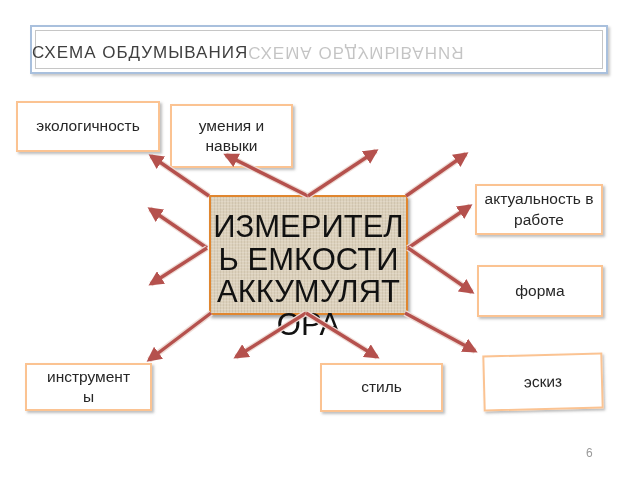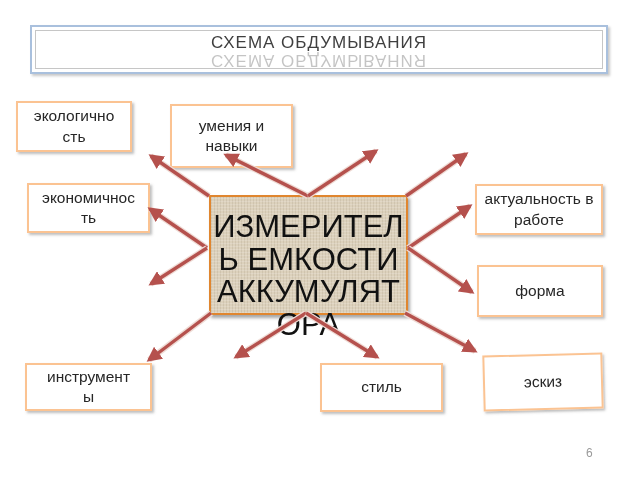--- a/index.html
+++ b/index.html
@@ -3,21 +3,21 @@
 <meta charset="utf-8">
 <style>
   html,body{margin:0;padding:0;background:#ffffff;}
   #slide{position:relative;width:640px;height:480px;background:#ffffff;overflow:hidden;
          font-family:"Liberation Sans", sans-serif;}
 
   
   #title-box{position:absolute;left:30px;top:25px;width:578px;height:49px;
     background:#ffffff;border:2px solid #A9C0DD;box-sizing:border-box;
     box-shadow: inset 0 0 0 3px #ffffff, inset 0 0 0 4px #C6C6C6, 1.5px 2px 2.5px rgba(0,0,0,.22);
-    display:flex;flex-direction:column;align-items:center;justify-content:flex-start;
+    display:flex;flex-direction:row;align-items:center;justify-content:flex-start;
     padding-top:6px;}
   .title-text{font-size:17px;letter-spacing:1px;color:#3f3f3f;font-weight:400;line-height:19px;}
   .title-reflect{transform:scaleY(-1);opacity:.3;filter:blur(.4px);line-height:17px;}
 
   
   .node{position:absolute;background:#ffffff;border:2px solid #FBC392;box-sizing:border-box;
     box-shadow:1.5px 2px 2.5px rgba(110,110,110,.45);
     display:flex;align-items:center;justify-content:center;text-align:center;
     font-size:15.5px;line-height:1.32;color:#262626;}
   .node span{display:block;width:100%;overflow-wrap:break-word;word-break:break-word;}
@@ -46,30 +46,27 @@
 </head>
 <body>
 
 <div id="slide">
 
   <div id="title-box">
     <div class="title-text">СХЕМА ОБДУМЫВАНИЯ</div>
     <div class="title-text title-reflect">СХЕМА ОБДУМЫВАНИЯ</div>
   </div>
 
-  <div class="node p13 z2" style="left:16px;top:101px;width:116px;height:51px">
+  <div class="node p13 z2" style="left:16px;top:101px;width:144px;height:51px">
     <span>экологичность</span>
   </div>
   <div class="node p13 z2" style="left:170px;top:104px;width:123px;height:64px">
     <span>умения и навыки</span>
   </div>
 
-  <div class="node p10 z2" style="left:27px;top:183px;width:123px;height:50px">
-    <span>экономичность</span>
-  </div>
   <div class="node p6 z2" style="left:475px;top:184px;width:128px;height:51px">
     <span>актуальность в работе</span>
   </div>
 
   <div class="node p6 z2" style="left:477px;top:265px;width:126px;height:52px">
     <span>форма</span>
   </div>
 
   <div class="node p17 z2" style="left:25px;top:363px;width:127px;height:48px">
     <span>инструменты</span>

